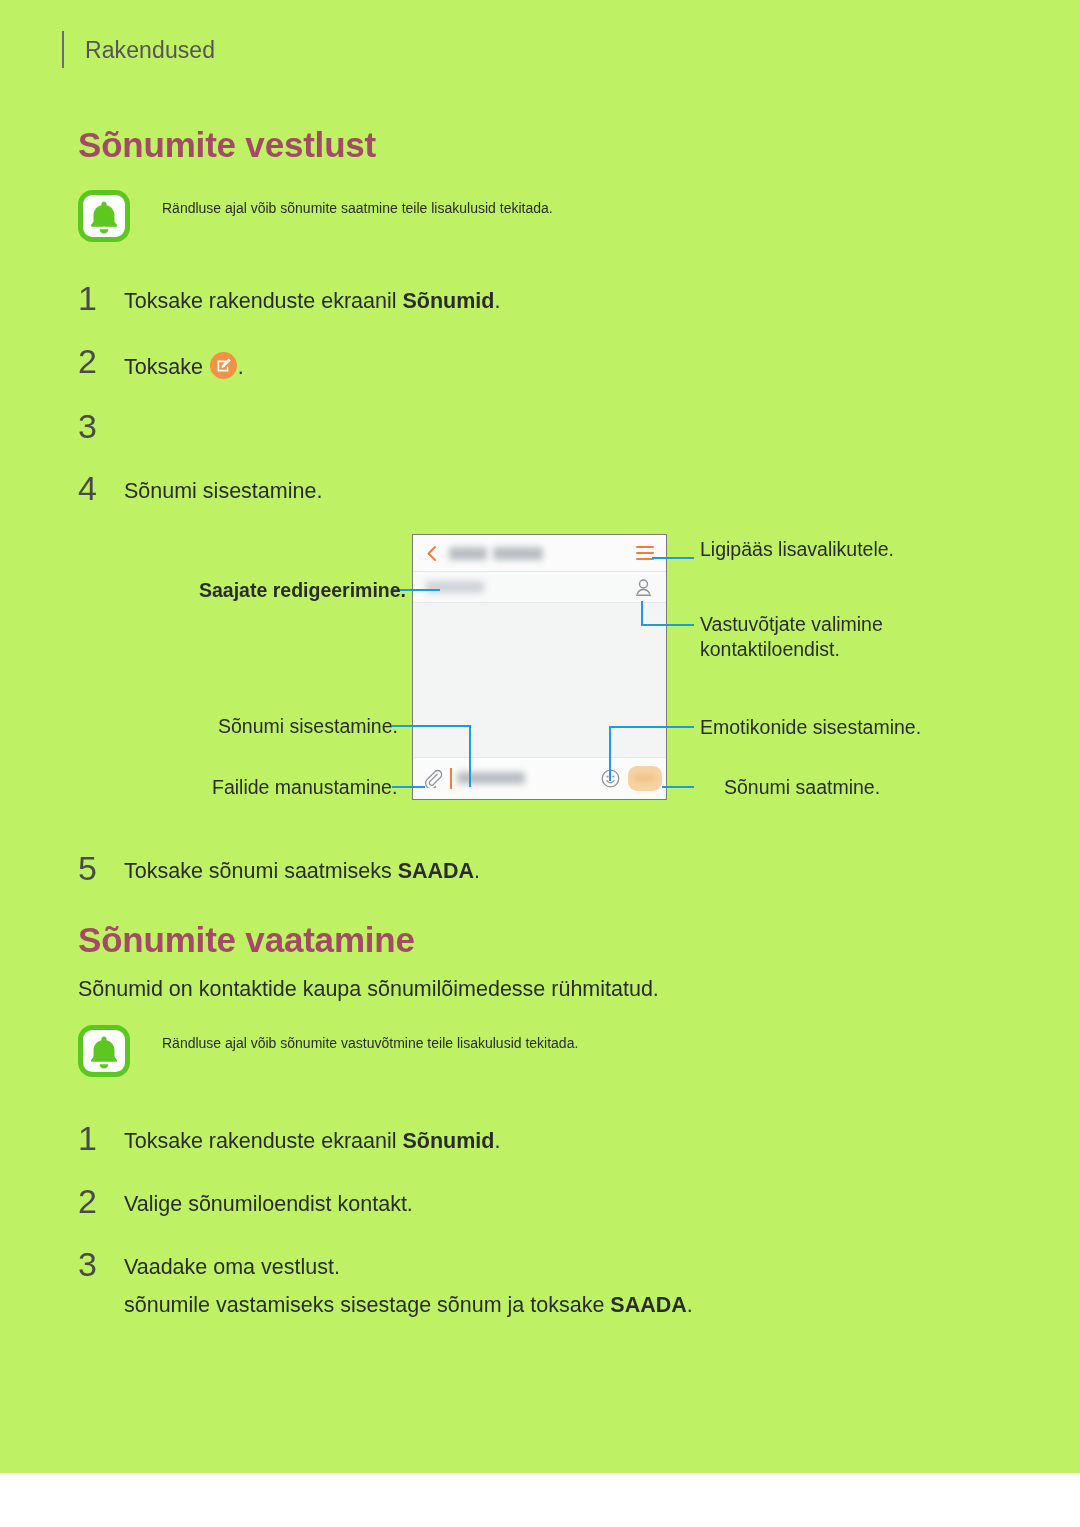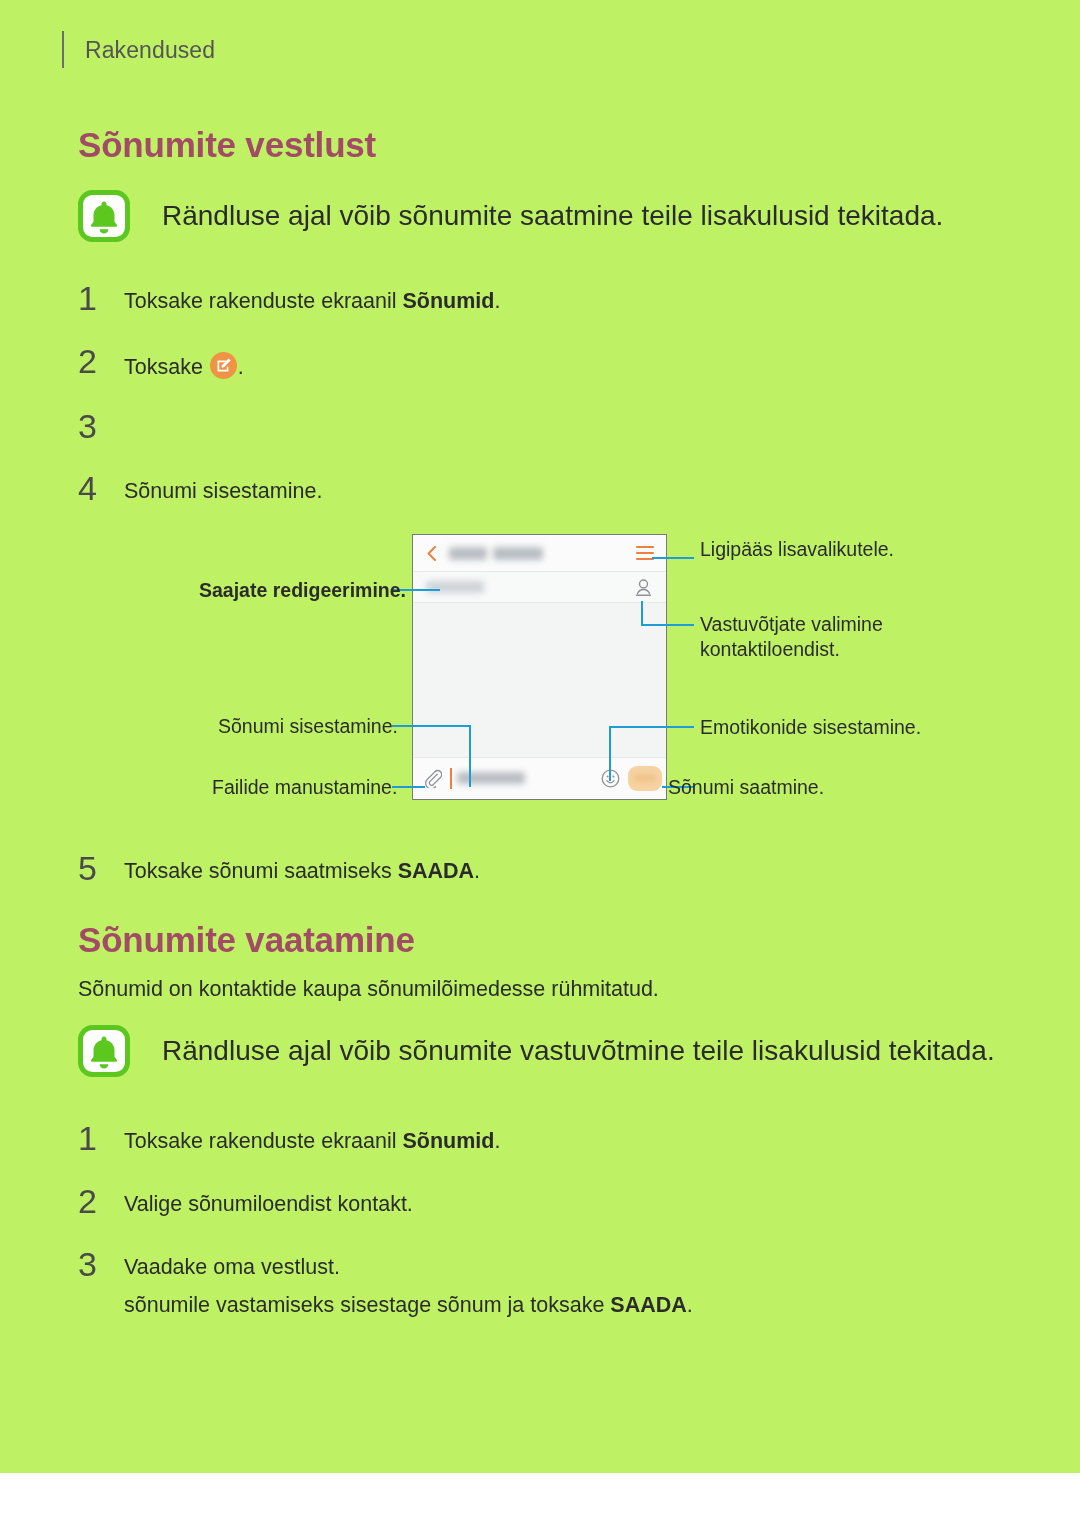--- a/index.html
+++ b/index.html
@@ -61,21 +61,21 @@
     position: absolute;
     left: 0;
     top: 0;
     width: 52px;
     height: 52px;
   }
   .note .note-text {
     position: absolute;
     left: 84px;
     top: 10px;
-    font-size: 28px;
+    font-size: 14px;
     color: #2b2b2b;
     white-space: nowrap;
   }
 
   
   .step {
     position: absolute;
     left: 78px;
     width: 930px;
     height: 42px;
@@ -375,21 +375,21 @@
   <div class="callout" style="left:199px; top:578px;font-weight:bold;">Saajate redigeerimine.</div>
   <div class="callout" style="left:218px; top:714px;">Sõnumi sisestamine.</div>
   <div class="callout" style="left:212px; top:775px;">Failide manustamine.</div>
 
   <div class="callout" style="left:700px; top:537px;">Ligipääs lisavalikutele.</div>
   <div class="callout" style="left:700px; top:612px;">
     <div>Vastuvõtjate valimine</div>
     <div>kontaktiloendist.</div>
   </div>
   <div class="callout" style="left:700px; top:715px;">Emotikonide sisestamine.</div>
-  <div class="callout" style="left:668px; top:775px;">Sõnumi saatmine.</div>
+  <div class="callout" style="left:724px; top:775px;">Sõnumi saatmine.</div>
 
   <div class="step" style="top:855px">
     <span class="num">5</span>
     <span class="txt"><span>Toksake sõnumi saatmiseks </span><b>SAADA</b><span>.</span></span>
   </div>
 
   <div class="h1" id="h1-view">Sõnumite vaatamine</div>
 
   <div class="substep" style="left:78px; top:977px;">Sõnumid on kontaktide kaupa sõnumilõimedesse rühmitatud.</div>
 

